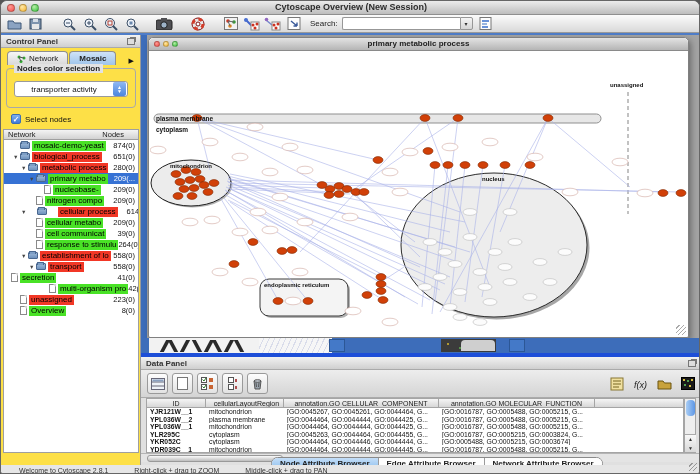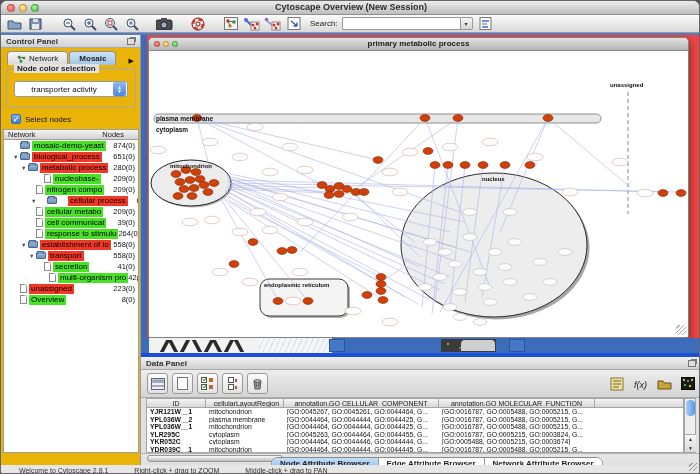--- a/index.html
+++ b/index.html
@@ -25,21 +25,21 @@
   .tb-ic{width:17px;height:15px;display:flex;align-items:center;justify-content:center;flex:0 0 auto;}
   .tb-gap{width:8px;flex:0 0 auto;}
   .search-label{font-size:8px;color:#222;margin-left:4px;}
   .search-wrap{display:flex;align-items:center;height:13px;flex:0 0 auto;}
   .search-input{width:118px;height:13px;border:1px solid #979797;border-right:none;
     background:#fff;font-size:8px;padding:0 3px;border-radius:2px 0 0 2px;outline:none;}
   .search-drop{width:13px;height:13px;border:1px solid #979797;background:linear-gradient(#f5f5f5,#d5d5d5);
     font-size:6px;color:#333;display:flex;align-items:center;justify-content:center;border-radius:0 2px 2px 0;}
   .blue-line{position:absolute;left:0;top:32px;width:700px;height:2px;background:#4f7dc8;}
   
-  .cpanel{position:absolute;left:0;top:34px;width:140px;height:430px;background:#eab308;
+  .cpanel{position:absolute;left:0;top:34px;width:140px;height:430px;background:#fde047;
     border-right:1px solid #9a9a9a;}
   .panel-head{height:13px;background:linear-gradient(#f2f2f2,#cfcfcf);
     border-bottom:1px solid #aaa;display:flex;align-items:center;padding:0 5px;
     font-size:8px;font-weight:bold;color:#333;}
   .float-ic{margin-left:auto;width:8px;height:7px;border:1px solid #777;background:#ddd;
     box-shadow:2px -2px 0 -1px #777;}
   .cp-tabs{display:flex;align-items:flex-end;height:17px;padding:2px 3px 0 6px;gap:1px;}
   .cp-tab{height:14px;display:flex;align-items:center;gap:3px;padding:0 9px;
     border:1px solid #8f8f8f;border-bottom:none;border-radius:4px 4px 0 0;
     background:linear-gradient(#f6f6f6,#d8d8d8);font-size:8px;color:#222;}
@@ -76,21 +76,21 @@
     background:#7e9fc6;border:1px solid #4a6890;border-bottom:none;border-radius:1px 1px 0 0;}
   .ic-file{width:7px;height:9px;background:#fff;border:1px solid #8a8a8a;}
   .ic-file:before{content:"";position:absolute;right:-1px;top:-1px;border-style:solid;
     border-width:0 3px 3px 0;border-color:transparent #cfcfcf transparent transparent;}
   .chip{padding:0 2px;line-height:10px;color:#000;}
   .chip.green{background:#49e226;}
   .chip.red{background:#f23726;}
   .tr-count{margin-left:auto;padding-right:3px;font-size:7.5px;color:#111;}
   .tree-row.sel .tr-count{color:#fff;}
   
-  .desktop{position:absolute;left:140px;top:34px;width:560px;height:318px;background:#ef4444;}
+  .desktop{position:absolute;left:140px;top:34px;width:560px;height:318px;background:#a3a3a3;}
   .desk-blue-l{position:absolute;left:0;top:0;width:6px;height:318px;background:#3d6dba;}
   .desk-strip{position:absolute;left:0;top:303px;width:560px;height:15px;background:#3d6dba;overflow:hidden;}
   .frag-white{position:absolute;left:8px;top:0;width:175px;height:15px;background:#f2f2f2;}
   .glyph{position:absolute;top:2px;width:4px;height:12px;background:#2a2a2a;transform:skewX(-28deg);}
   .glyph.g2{transform:skewX(28deg);}
   .frag-bluebox{position:absolute;top:1px;width:16px;height:13px;background:#4479c8;border:1px solid #2c5796;}
   .frag-sketch{position:absolute;left:110px;top:0;width:73px;height:15px;
     background:repeating-linear-gradient(115deg,#f6f6f6 0 4px,#d9dcea 4px 5px);}
   .frag-dots{position:absolute;left:300px;top:1px;width:55px;height:13px;background:#3b3b3b;}
   .frag-dots i{position:absolute;width:2px;height:2px;border-radius:50%;}
@@ -290,21 +290,21 @@
             <line x1="2" y1="2" x2="4" y2="6.5" stroke="#555"></line>
           </svg>
         <span>Network</span>
       </div>
       <div class="cp-tab sel">
         <span>Mosaic</span>
       </div>
       <div class="cp-tab-arrow">▶</div>
     </div>
     <div class="groupbox">
-      <span class="legend">Node color selection</span>
+      <span class="legend">Nodes color selection</span>
       <div class="combo">
         <span class="val">transporter activity</span>
         <span class="step">
             <span>▲</span>
             <span>▼</span>
           </span>
       </div>
     </div>
     <div class="checkrow">
       <span class="checkbox">✓</span>
@@ -326,33 +326,39 @@
           <span class="tr-ic ic-folder"></span>
           <span class="chip red">biological_process</span>
           <span class="tr-count">651(0)</span>
         </div>
         <div class="tree-row" style="padding-left: 17px;">
           <span class="tr-arrow">▼</span>
           <span class="tr-ic ic-folder"></span>
           <span class="chip red">metabolic process</span>
           <span class="tr-count">280(0)</span>
         </div>
+        <div class="tree-row sel" style="padding-left: 25px;">
+          <span class="tr-arrow">▼</span>
+          <span class="tr-ic ic-folder"></span>
+          <span class="chip green">primary metabo</span>
+          <span class="tr-count">209(...</span>
+        </div>
         <div class="tree-row" style="padding-left: 33px;">
           <span class="tr-arrow"></span>
           <span class="tr-ic ic-file"></span>
           <span class="chip green">nucleobase-</span>
           <span class="tr-count">209(0)</span>
         </div>
         <div class="tree-row" style="padding-left: 25px;">
           <span class="tr-arrow"></span>
           <span class="tr-ic ic-file"></span>
           <span class="chip green">nitrogen compo</span>
           <span class="tr-count">209(0)</span>
         </div>
-        <div class="tree-row" style="padding-left: 27px; gap: 9px;">
+        <div class="tree-row" style="padding-left: 17px; gap: 9px;">
           <span class="tr-arrow">▼</span>
           <span class="tr-ic ic-folder"></span>
           <span class="chip red">cellular process</span>
           <span class="tr-count">614(0)</span>
         </div>
         <div class="tree-row" style="padding-left: 25px;">
           <span class="tr-arrow"></span>
           <span class="tr-ic ic-file"></span>
           <span class="chip green">cellular metabo</span>
           <span class="tr-count">209(0)</span>
@@ -374,21 +380,21 @@
           <span class="tr-ic ic-folder"></span>
           <span class="chip red">establishment of lo</span>
           <span class="tr-count">558(0)</span>
         </div>
         <div class="tree-row" style="padding-left: 25px;">
           <span class="tr-arrow">▼</span>
           <span class="tr-ic ic-folder"></span>
           <span class="chip red">transport</span>
           <span class="tr-count">558(0)</span>
         </div>
-        <div class="tree-row" style="padding-left: 33px;">
+        <div class="tree-row" style="">
           <span class="tr-arrow"></span>
           <span class="tr-ic ic-file"></span>
           <span class="chip green">secretion</span>
           <span class="tr-count">41(0)</span>
         </div>
         <div class="tree-row" style="padding-left: 38px;">
           <span class="tr-arrow"></span>
           <span class="tr-ic ic-file"></span>
           <span class="chip green">multi-organism pro</span>
           <span class="tr-count">42(0)</span>

